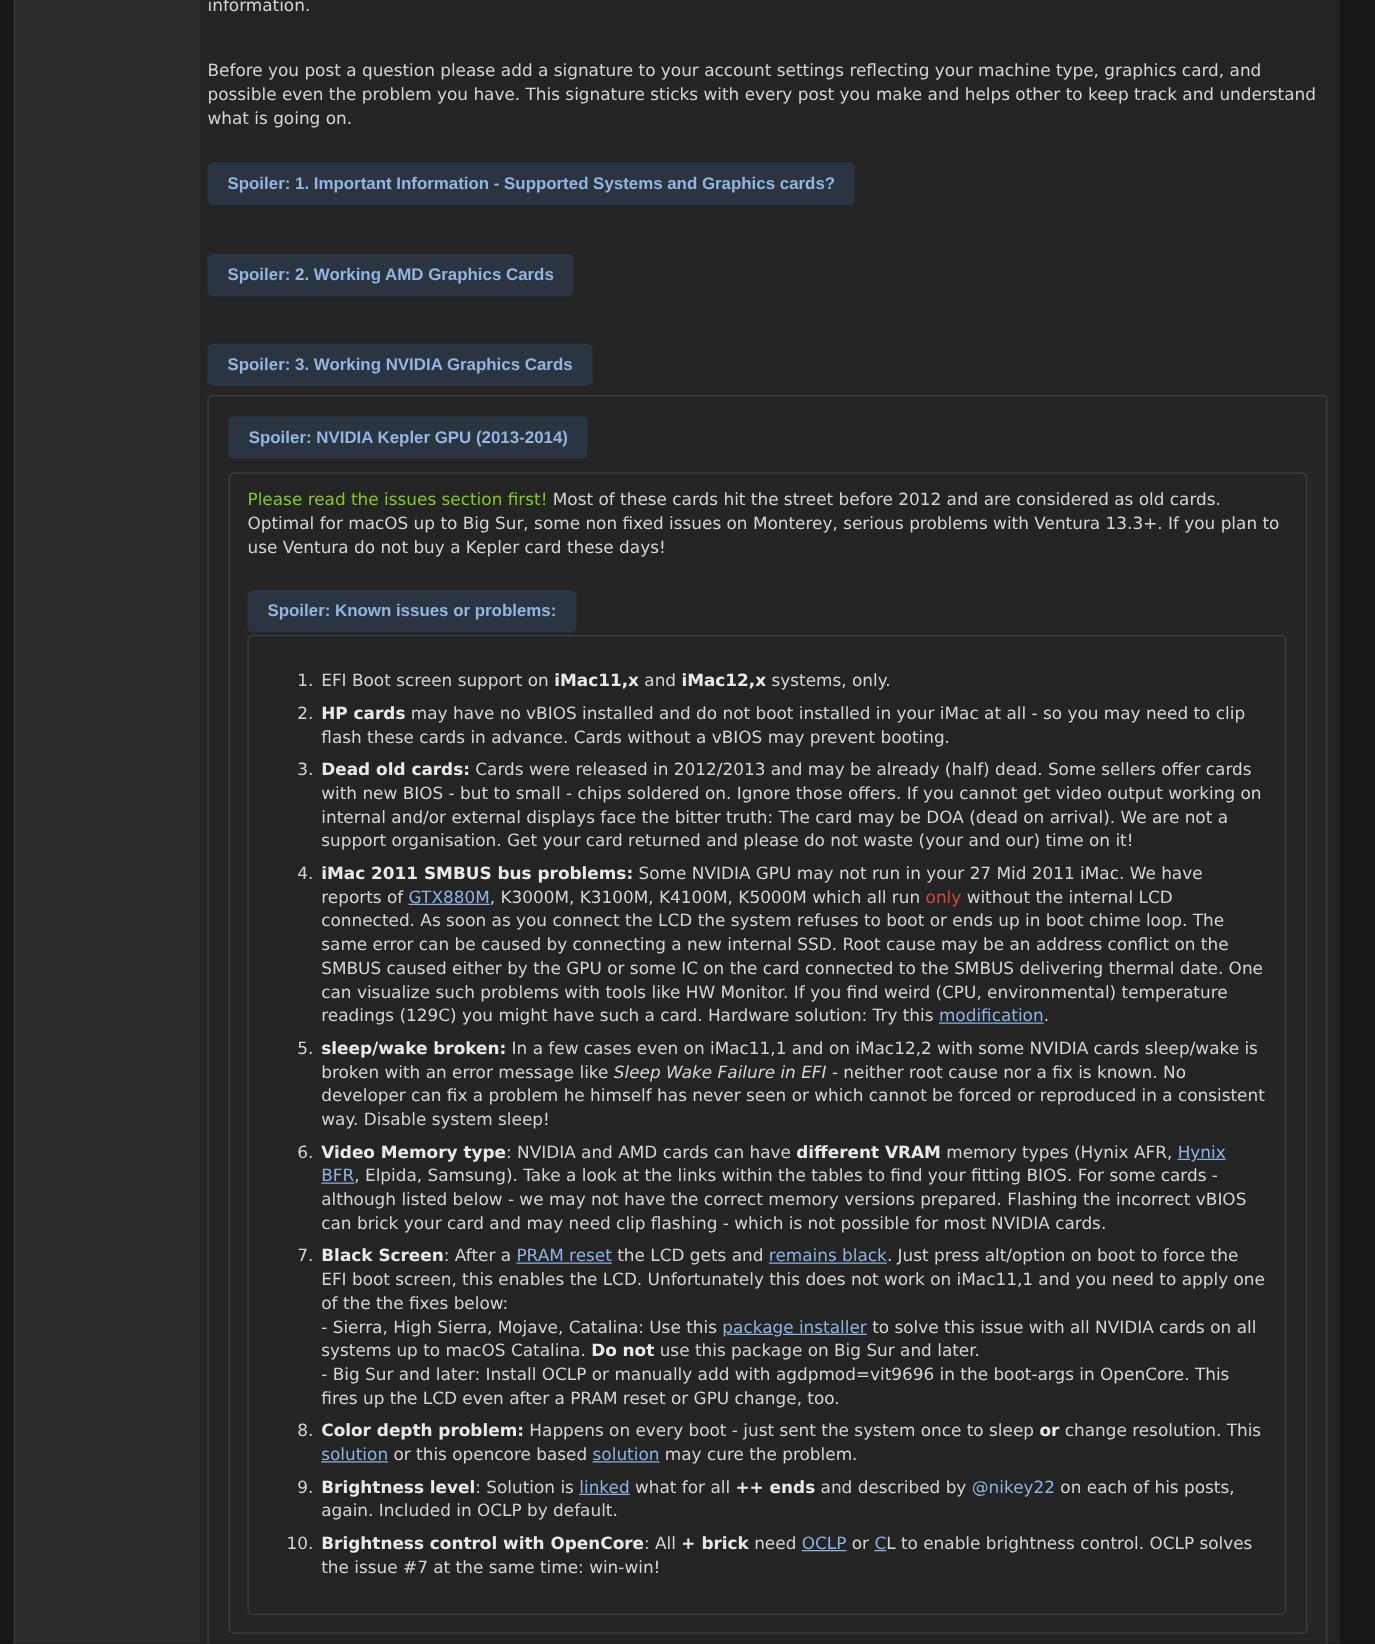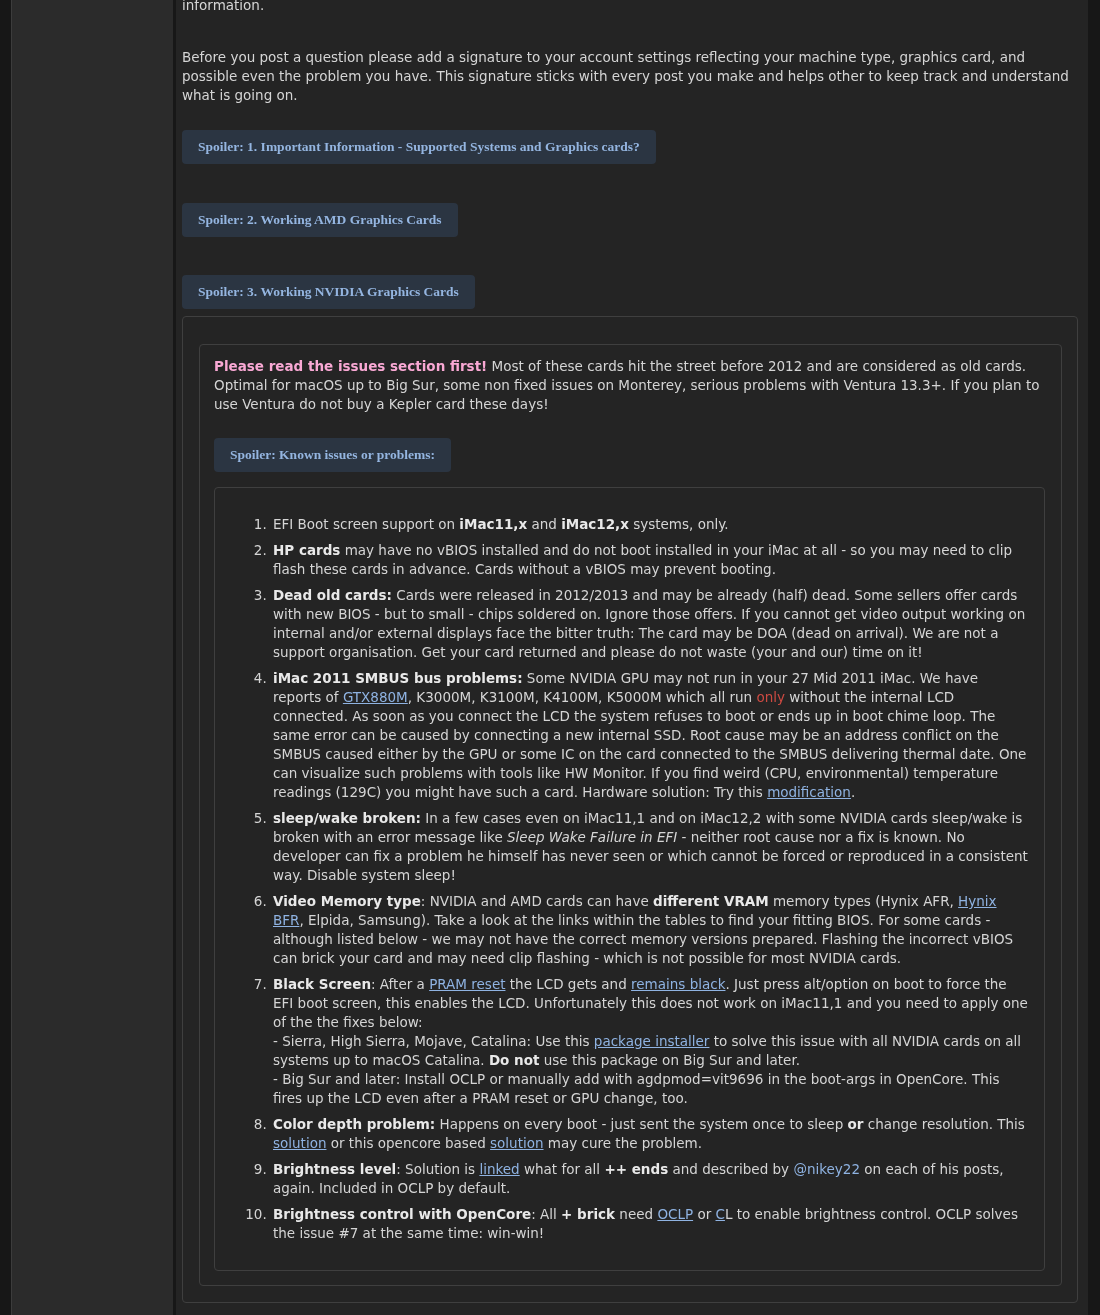--- a/index.html
+++ b/index.html
@@ -5,68 +5,69 @@
   html { background:#171717; }
   body {
     margin:0; width:1100px; height:1315px; overflow:hidden; position:relative;
     background:#171717; font-family:"DejaVu Sans", sans-serif;
   }
   .sidebar {
     position:absolute; left:11px; top:0; bottom:0; width:161px;
     background:#2b2b2b; border-left:1px solid #3c3c3c;
   }
   .main {
-    position:absolute; left:176px; top:0; bottom:0; width:912px;
+    position:absolute; left:160px; top:0; bottom:0; width:912px;
     background:#242424; padding:0 10px 0 6px; box-sizing:border-box;
     color:#d5d5d5; font-size:13.5px; line-height:19px;
   }
   p { margin:0; }
   .frag { margin-top:-4px; }
   .intro { margin-top:33px; }
   .spoiler-btn {
     display:block; width:fit-content; white-space:nowrap;
-    background:#2b3542; color:#94b5e0; font-family:Liberation Serif, serif;
+    background:#2b3542; color:#94b5e0; font-family:Liberation Sans, sans-serif;
     font-weight:bold; font-size:13.5px; line-height:18px;
     padding:8px 16px; border:none; border-radius:4px; cursor:pointer; text-align:right;
   }
   .btn1 { margin-top:25px; }
   .btn2 { margin-top:39px; }
   .btn3 { margin-top:38px; }
   .box { border:1px solid #3f3f3f; border-radius:4px; background:#242424; }
   .boxA { margin-top:7px;  padding:16px 15px 16px 16px; }
   .boxB { margin-top:11px; padding:12px 16px 14px 14px; }
   .boxB .spoiler-btn { margin-top:24px; }
-  .boxC { margin-top:15px;  padding:27px 16px 27px 16px; }
+  .boxC { margin-top:2px;  padding:27px 16px 27px 16px; }
   ol.issues { margin:0; padding:0 0 0 40px; }
   ol.issues li { padding-left:2px; }
   ol.issues li + li { margin-top:7px; }
   ol.issues li::marker { color:#d5d5d5; }
   .b    { font-weight:bold; color:#e9e9e9; }
   .i    { font-style:italic; }
-  .red  { color:#f9a8d4; font-weight:bold; }
+  .red  { color:#84cc16; font-weight:normal; }
   .red2 { color:#cd4a42; font-weight:normal; }
   .link { color:#8fb3e2; text-decoration:underline; cursor:pointer; }
   .link.nounderline { text-decoration:none; }
 </style>
 </head>
 <body>
 
 <div class="sidebar"></div>
 
 <div class="main">
   <p class="frag">information.</p>
   <p class="intro">Before you post a question please add a signature to your account settings reflecting your machine type, graphics card, and possible even the problem you have. This signature sticks with every post you make and helps other to keep track and understand what is going on.</p>
 
   <button class="spoiler-btn btn1" type="button">Spoiler: 1. Important Information - Supported Systems and Graphics cards?</button>
 
   <button class="spoiler-btn btn2" type="button">Spoiler: 2. Working AMD Graphics Cards</button>
 
   <button class="spoiler-btn btn3" type="button">Spoiler: 3. Working NVIDIA Graphics Cards</button>
 
   <div class="box boxA">
+    <button class="spoiler-btn" type="button">Spoiler: NVIDIA Kepler GPU (2013-2014)</button>
 
     <div class="box boxB">
       <p><span class="red">Please read the issues section first!</span><span class=""> Most of these cards hit the street before 2012 and are considered as old cards. Optimal for macOS up to Big Sur, some non fixed issues on Monterey, serious problems with Ventura 13.3+. If you plan to use Ventura do not buy a Kepler card these days!</span></p>
 
       <button class="spoiler-btn" type="button">Spoiler: Known issues or problems:</button>
 
       <div class="box boxC">
         <ol class="issues">
             <li><span class="">EFI Boot screen support on </span><span class="b">iMac11,x</span><span class=""> and </span><span class="b">iMac12,x</span><span class=""> systems, only.</span></li>
             <li><span class="b">HP cards</span><span class=""> may have no vBIOS installed and do not boot installed in your iMac at all - so you may need to clip flash these cards in advance. Cards without a vBIOS may prevent booting.</span></li>

